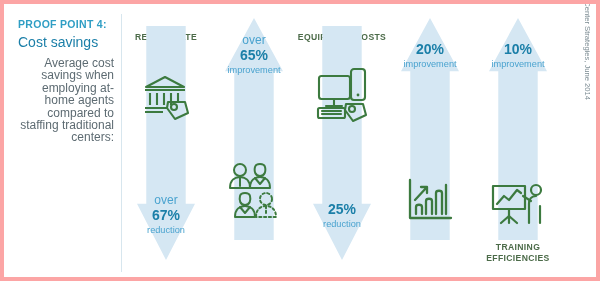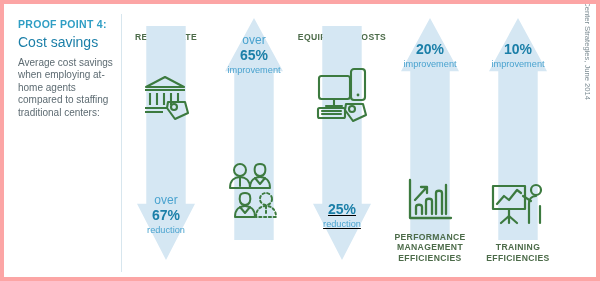--- a/index.html
+++ b/index.html
@@ -41,23 +41,24 @@
   #headline {
     font-size: 14px;
     color: #1b7fa8;
     line-height: 20px;
     margin-top: 1px;
     margin-bottom: 5px;
     font-weight: normal;
   }
 
   #intro-body {
-    font-size: 10px;
+    font-size: 12px;
     color: #5d6b72;
     line-height: 12.4px;
+    text-align: right;
   }
 
   #intro-divider {
     position: absolute;
     left: 117px; top: 10px;
     width: 1px; height: 258px;
     background: #d7e6ee;
   }
 
   
@@ -233,21 +234,21 @@
             <path d="M19 33 L19 39 M11 40 H27"></path>
             <rect x="36" y="3" width="14" height="31" rx="3"></rect>
             <circle cx="43" cy="29" r="1.4" fill="#3c7a3f" stroke="none"></circle>
             <rect x="3" y="42" width="27" height="10" rx="1.5"></rect>
             <path d="M7 45 H26 M7 48 H26"></path>
             <path d="M31 38 L48 38 L51 49 L38 55 L30 44 Z"></path>
             <circle cx="37" cy="43" r="3"></circle>
           </g>
         </svg>
       </div>
-      <div class="stat low" style="top:196px;text-decoration:underline;">
+      <div class="stat low" style="top:196px;">
         <span class="qual"></span>
         <span class="pct">25%</span>
         <span class="dir">reduction</span>
       </div>
     </div>
 
     <div class="column">
       <div class="arrow up"></div>
       <div class="stat high tight">
         <span class="qual"></span>
@@ -259,21 +260,20 @@
           <g fill="none" stroke="#3c7a3f" stroke-width="2.3" stroke-linejoin="round" stroke-linecap="round">
             <path d="M4 4 V42 H45"></path>
             <path d="M9 24 L21 11 M21 11 H15 M21 11 V17"></path>
             <path d="M10 38 V31 C10 28 16 28 16 31 V38"></path>
             <path d="M20 38 V25 C20 22 26 22 26 25 V38"></path>
             <path d="M30 38 V17 C30 14 36 14 36 17 V38"></path>
             <path d="M40 38 V9"></path>
           </g>
         </svg>
       </div>
-      <div class="col-title bottom">PERFORMANCE MANAGEMENT EFFICIENCIES</div>
     </div>
 
     <div class="column">
       <div class="arrow up"></div>
       <div class="stat high tight">
         <span class="qual"></span>
         <span class="pct">10%</span>
         <span class="dir">improvement</span>
       </div>
       <div class="icon-wrap" style="top:178px;">

